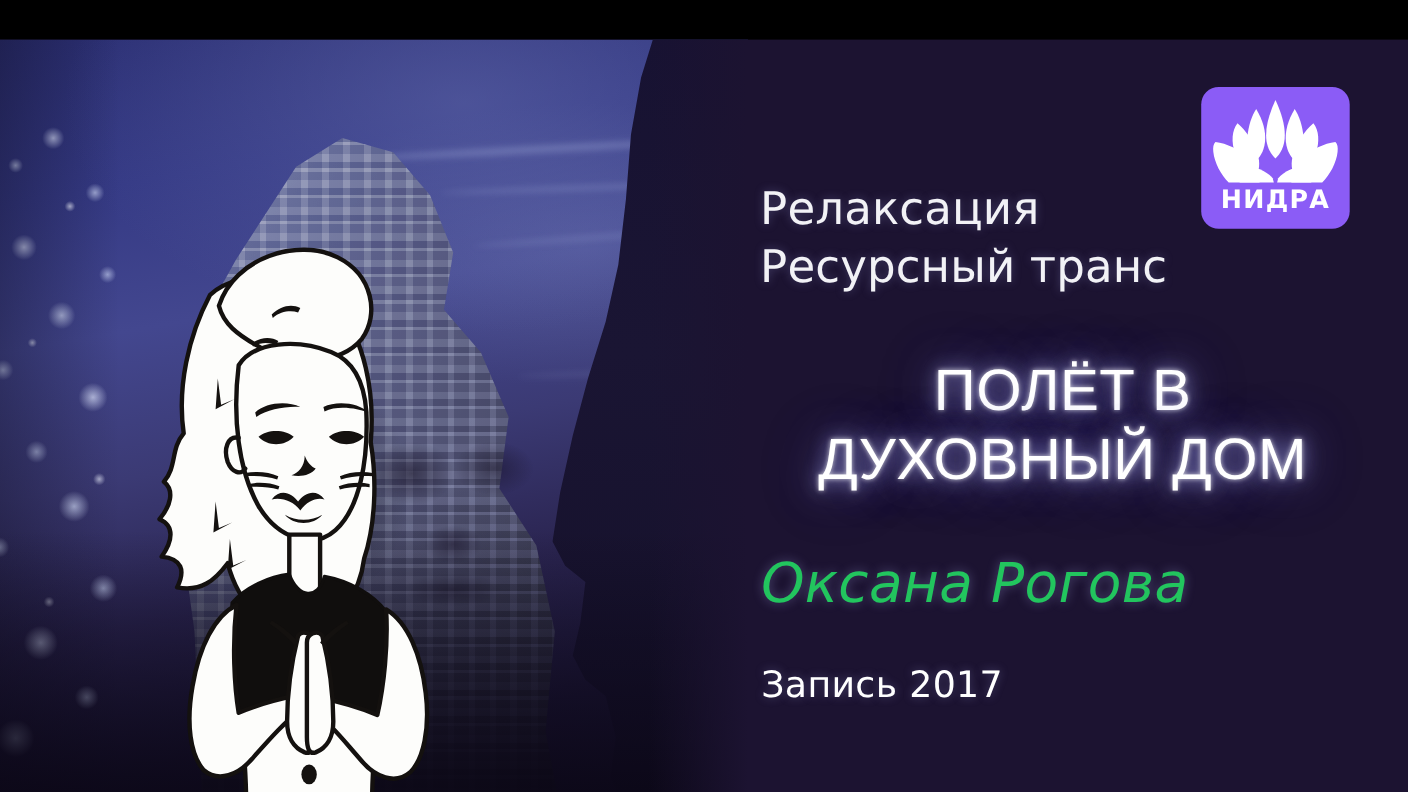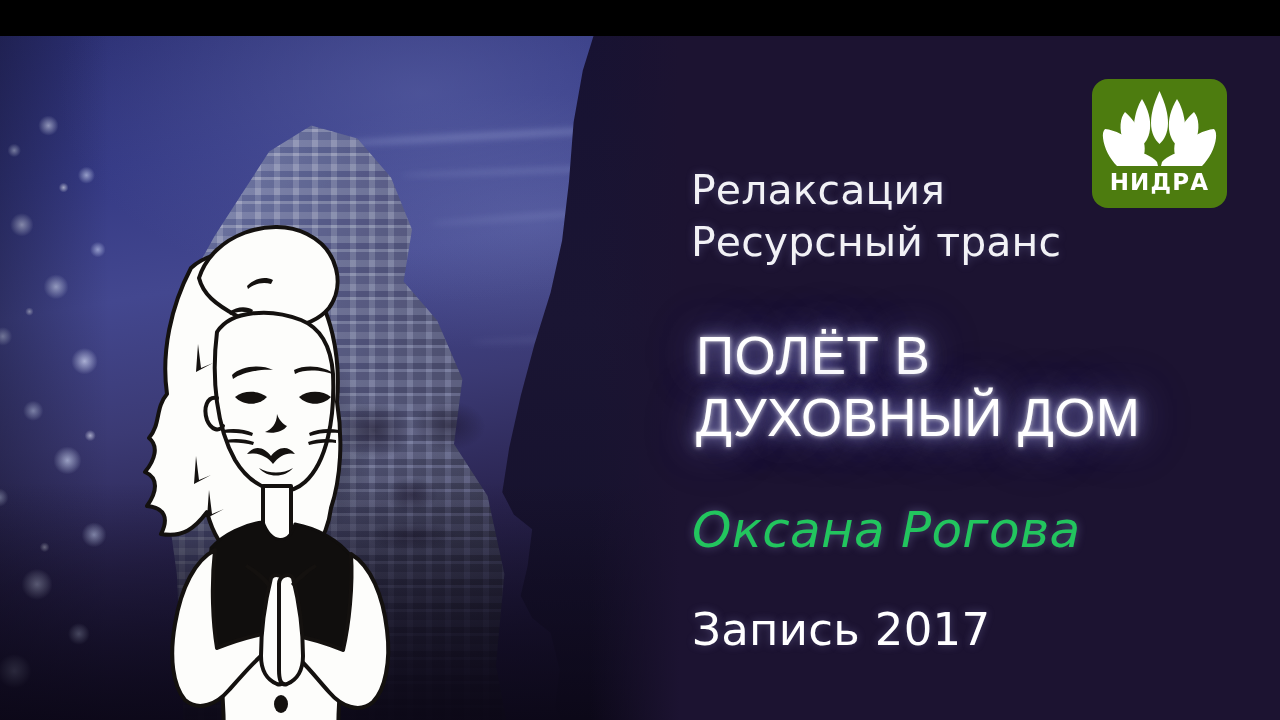--- a/index.html
+++ b/index.html
@@ -201,49 +201,50 @@
     font-size: 53px;
     font-weight: 400;
     line-height: 1.17;
     letter-spacing: .4px;
     text-shadow:
       0 0 5px rgba(255,255,255,.75),
       0 0 16px rgba(168,168,240,.80),
       0 0 34px rgba(120,120,210,.62),
       0 0 60px rgba(90,90,180,.45);
     white-space: pre-line;
+    text-align: center;
   }
   .author {
     position: absolute;
     left: 52px; top: 465px;
     color: #22c55e;
     font-family: "DejaVu Sans", sans-serif;
     font-style: italic;
     font-size: 50px;
     font-weight: 400;
     letter-spacing: .3px;
     text-shadow: 0 0 10px rgba(160,160,225,.42);
   }
   .record {
     position: absolute;
     left: 52px; top: 567px;
     color: #ffffff;
     font-family: "DejaVu Sans", sans-serif;
-    font-size: 45px;
+    font-size: 33px;
     font-weight: 400;
     letter-spacing: .3px;
     text-shadow: 0 0 9px rgba(160,160,225,.35);
   }
 
   
   #logo {
     position: absolute;
     left: 1092px; top: 43px;
     width: 135px; height: 129px;
-    background: #4d7c0f;
+    background: #8b5cf6;
     border-radius: 16px;
     overflow: hidden;
   }
   #logo .lotus {
     position:absolute;
     left: 8px; top: 8px;
     width: 119px; height: 80px;
   }
   #logo .lotus svg { display:block; width:100%; height:100%; }
   #logo .brand {

